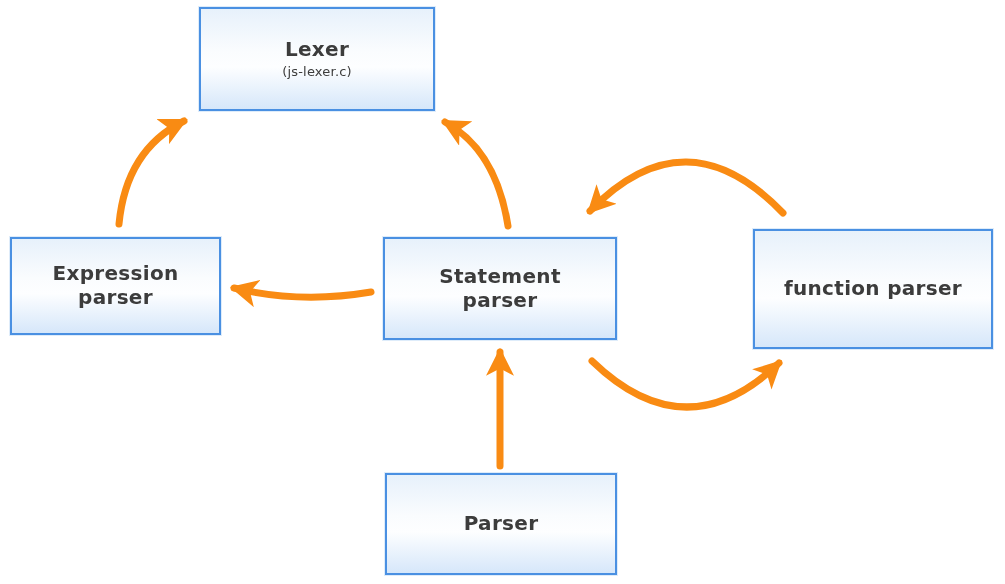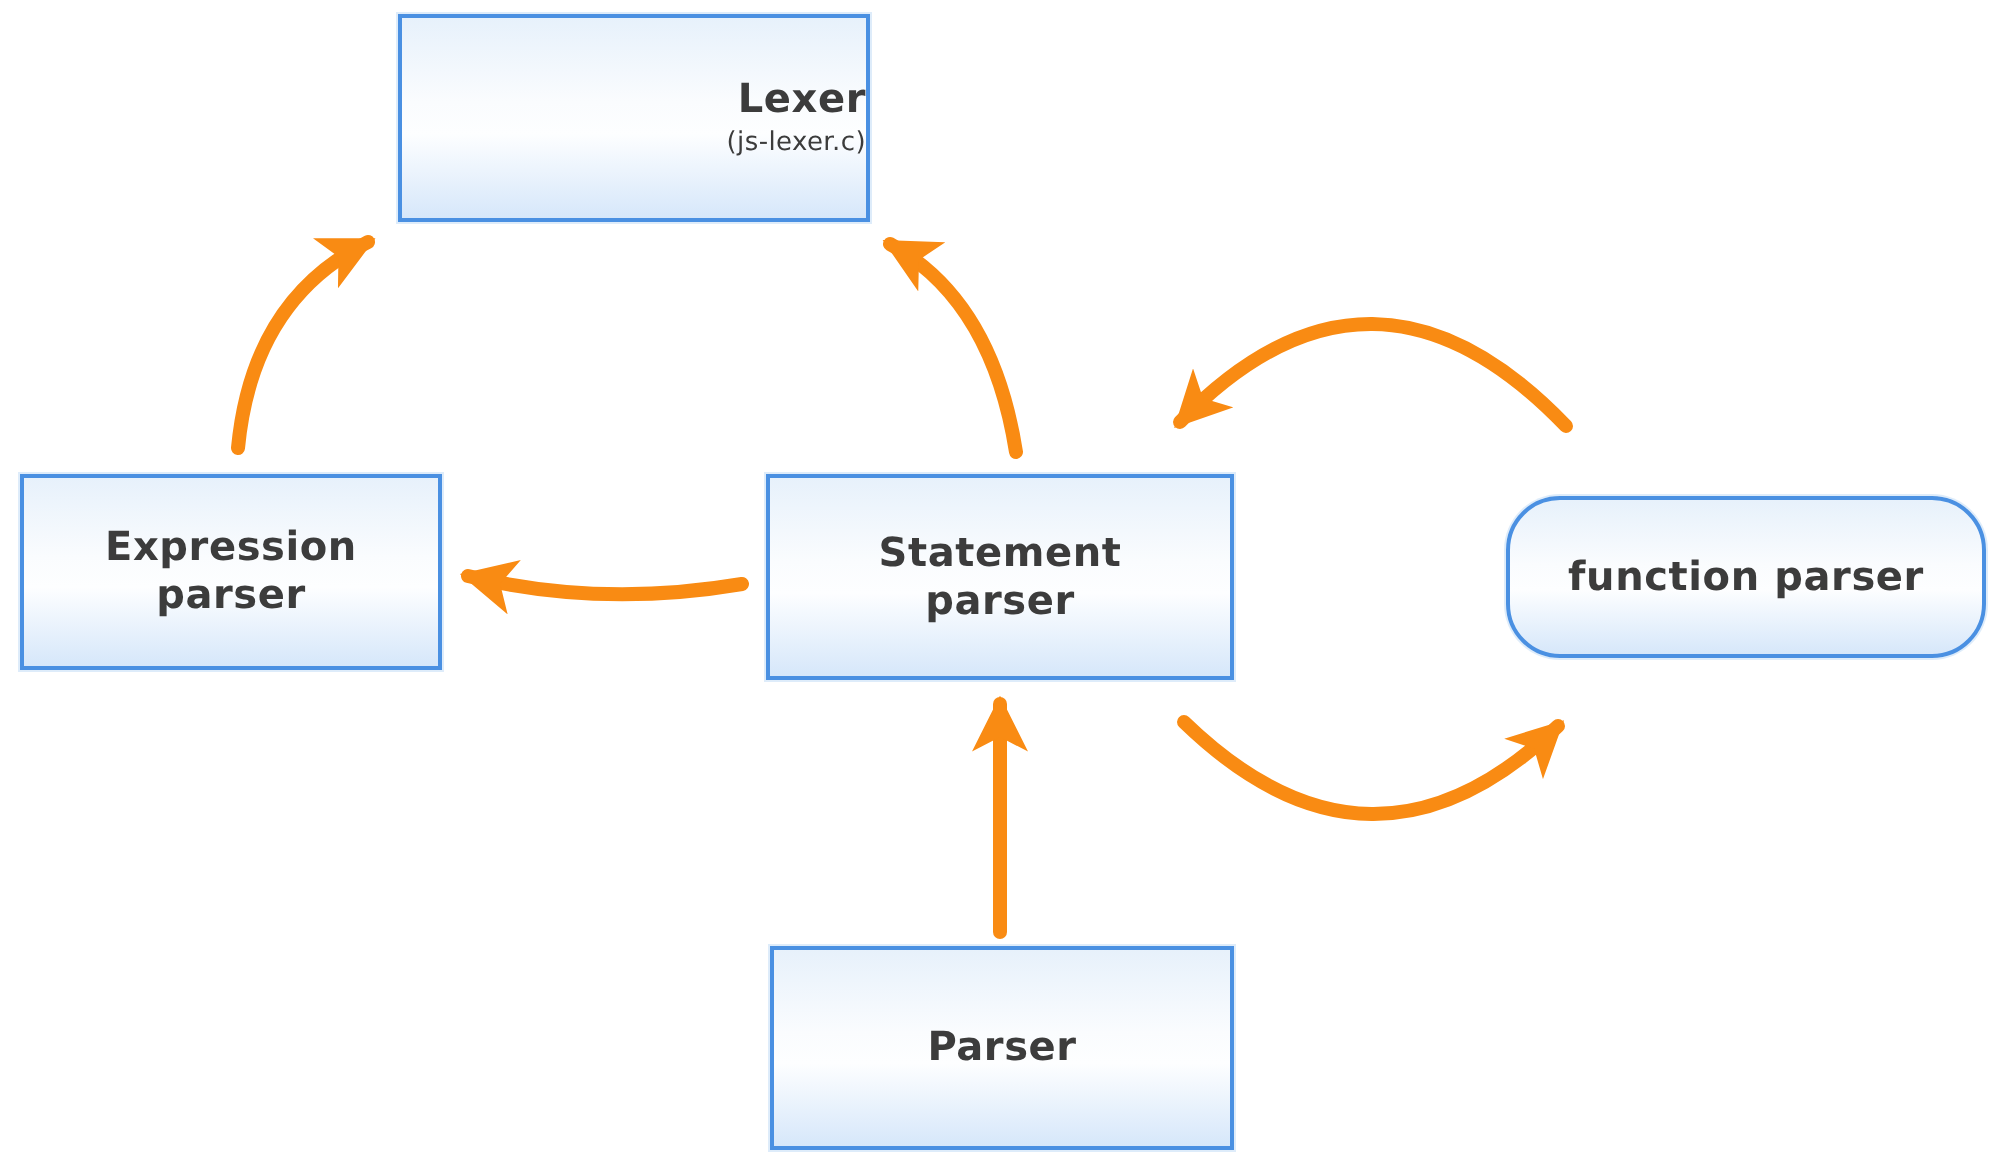--- a/index.html
+++ b/index.html
@@ -49,24 +49,24 @@
     line-height: 1.18;
     white-space: pre-line;
     letter-spacing: 0.3px;
   }
   .node .subtitle {
     font-size: 13px;
     font-weight: normal;
     line-height: 1.15;
     letter-spacing: 0.2px;
   }
-  #n-lexer      { left: 199px; top: 7px;   width: 236px; height: 104px; align-items: flex-end; }
+  #n-lexer      { left: 199px; top: 7px;   width: 236px; height: 104px; }
   #n-expression { left: 10px;  top: 237px; width: 211px; height: 98px;  }
   #n-statement  { left: 383px; top: 237px; width: 234px; height: 103px; }
-  #n-function   { left: 753px; top: 248px; width: 240px; height: 81px; border-radius: 27px; }
+  #n-function   { left: 753px; top: 229px; width: 240px; height: 120px; }
   #n-parser     { left: 385px; top: 473px; width: 232px; height: 102px; }
 </style>
 </head>
 <body>
 
 <div class="canvas">
 
   <svg class="edges" viewBox="0 0 1005 584" xmlns="http://www.w3.org/2000/svg">
     <defs>
       <marker id="ah" viewBox="0 0 10 10" refX="8.5" refY="5" markerWidth="4" markerHeight="4" orient="auto" markerUnits="strokeWidth">

